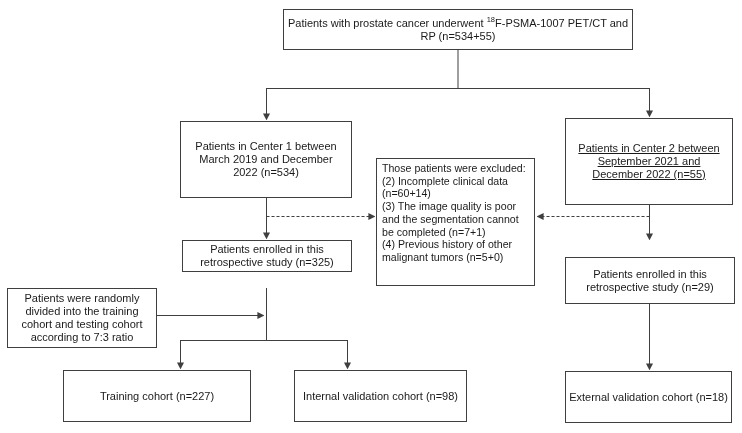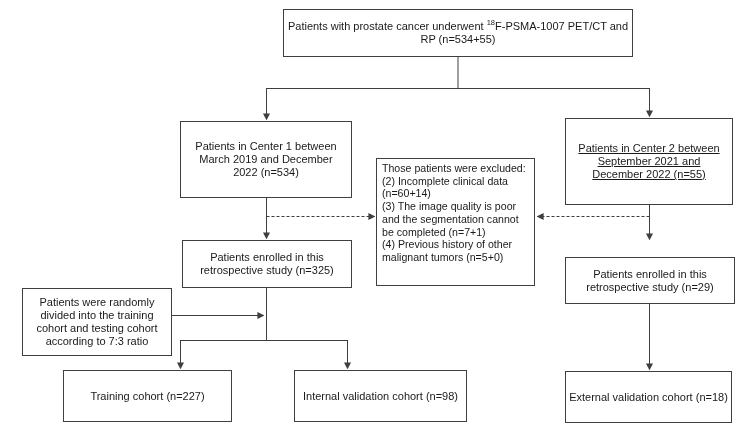--- a/index.html
+++ b/index.html
@@ -36,28 +36,28 @@
   .box-exclusion {
     display: block;
     text-align: left;
     padding: 3px 5px;
     font-size: 10.6px;
     line-height: 12.7px;
   }
   sup { font-size: 7.5px; line-height: 0; vertical-align: super; }
 
   
-  #box-top        { left: 283px; top: 9px;   width: 350px; height: 48px; }
+  #box-top        { left: 283px; top: 9px;   width: 350px; height: 41px; }
   #box-center1    { left: 180px; top: 121px; width: 172px; height: 77px; }
   #box-center2    { left: 565px; top: 118px; width: 168px; height: 87px; text-decoration: underline; }
   #box-exclusion  { left: 376px; top: 158px; width: 159px; height: 128px; }
-  #box-enrolled1  { left: 182px; top: 240px; width: 170px; height: 48px; }
+  #box-enrolled1  { left: 182px; top: 240px; width: 170px; height: 32px; }
   #box-enrolled2  { left: 565px; top: 241px; width: 170px; height: 47px; margin-top: 16px; }
-  #box-random     { left: 22px;   top: 288px; width: 150px; height: 68px; padding: 2px 6px; }
-  #box-training   { left: 63px;  top: 370px; width: 169px; height: 52px; }
+  #box-random     { left: 7px;   top: 288px; width: 150px; height: 60px; padding: 2px 6px; }
+  #box-training   { left: 63px;  top: 370px; width: 188px; height: 52px; }
   #box-internal   { left: 294px; top: 370px; width: 173px; height: 52px; }
   #box-external   { left: 565px; top: 371px; width: 167px; height: 52px; }
 </style>
 </head>
 <body>
 
 <div id="canvas">
 
   <svg id="wires" width="742" height="433" viewBox="0 0 742 433" xmlns="http://www.w3.org/2000/svg">
     <defs>

